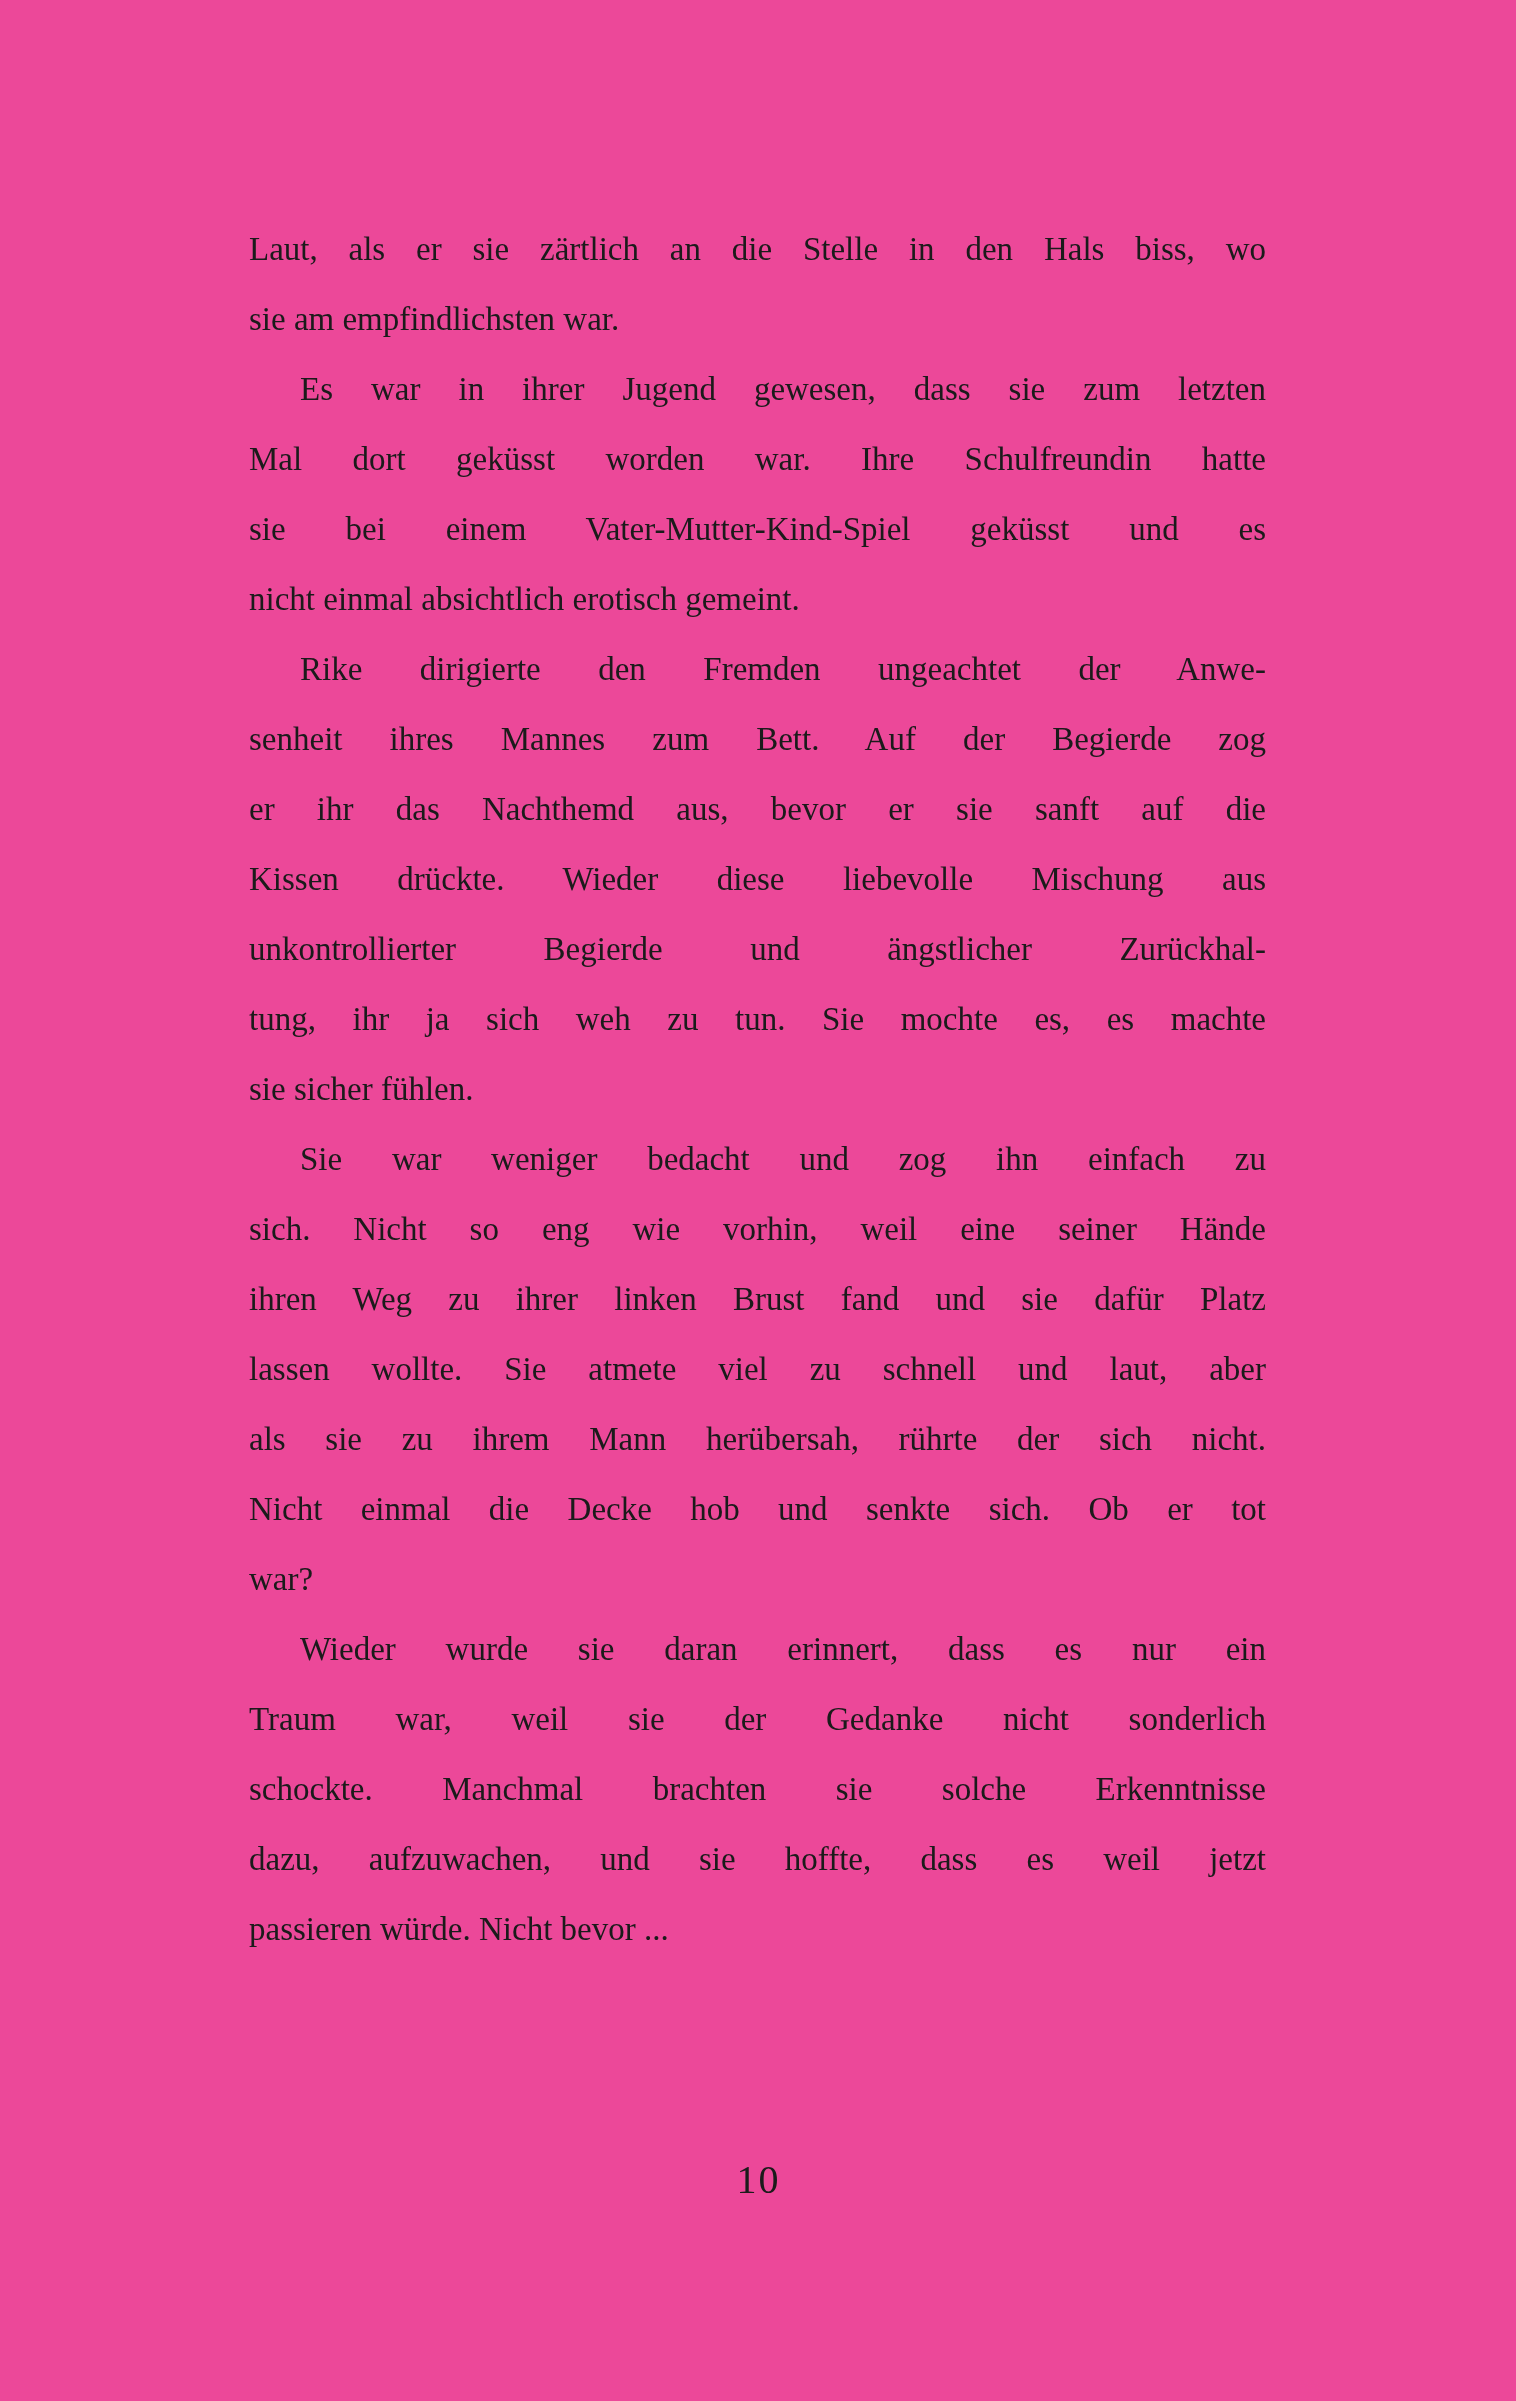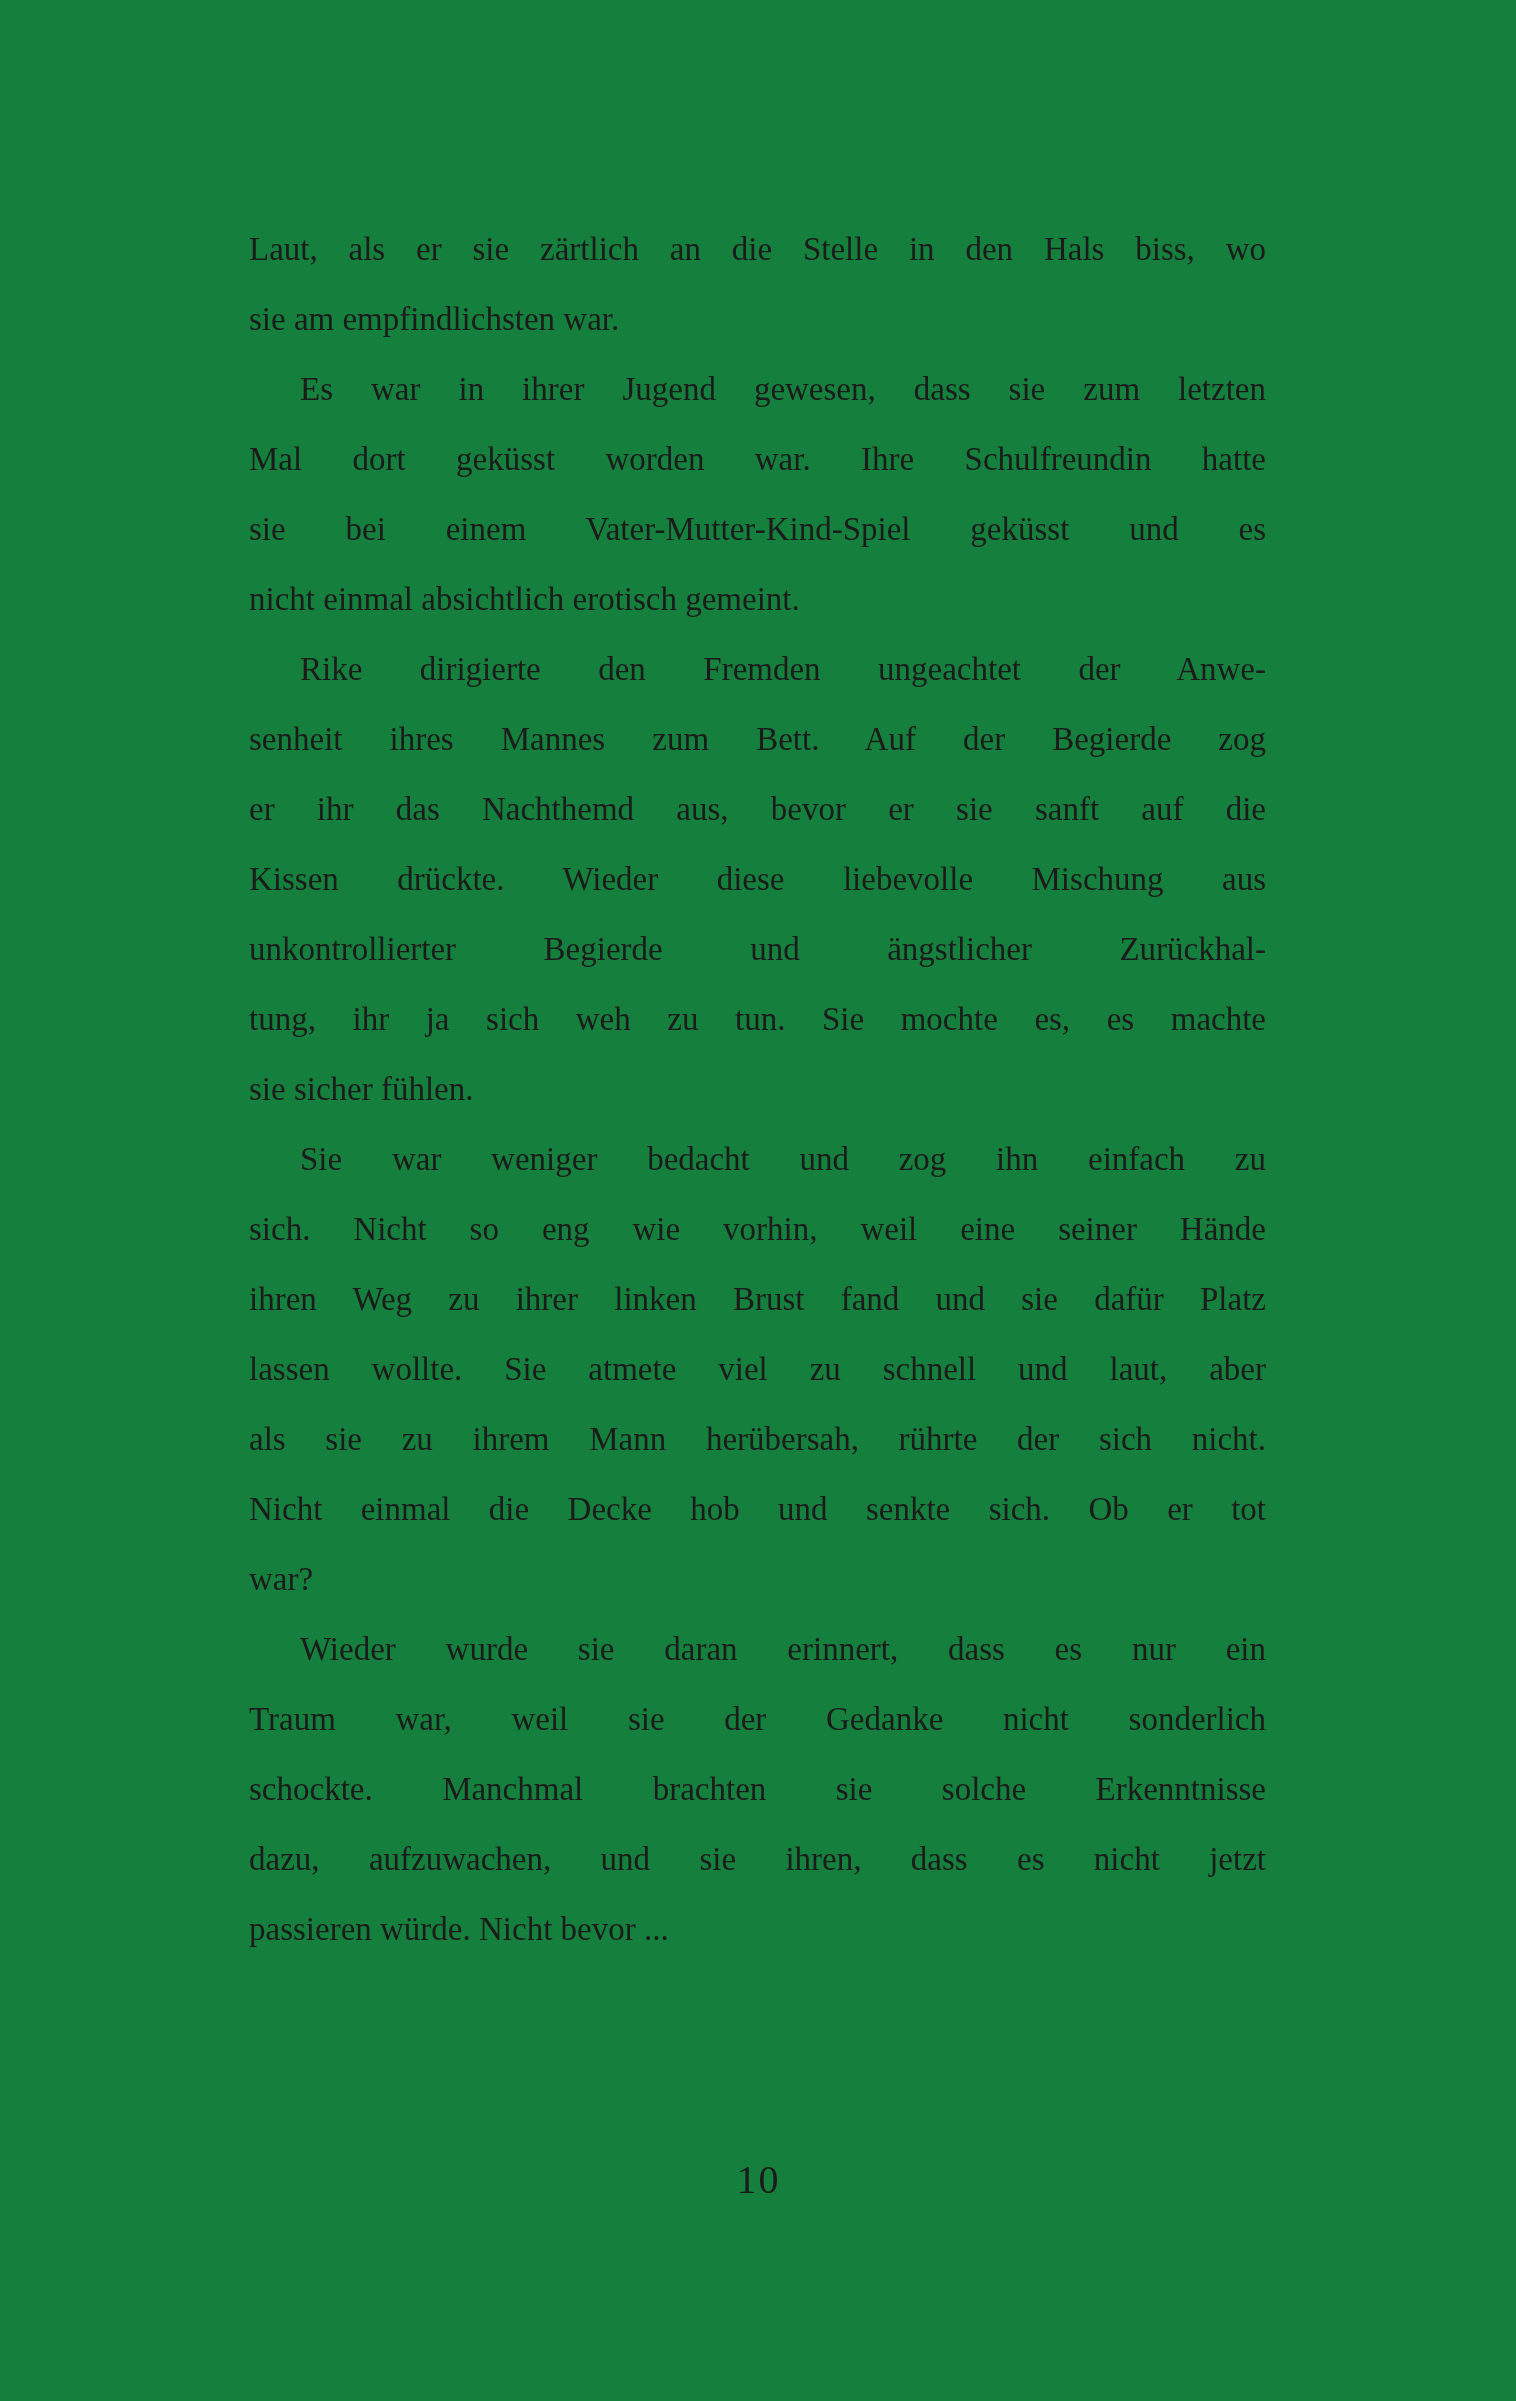--- a/index.html
+++ b/index.html
@@ -4,21 +4,21 @@
 <style>
   html, body {
     margin: 0;
     padding: 0;
     background: #ffffff;
   }
   .book-page {
     position: relative;
     width: 1517px;
     height: 2401px;
-    background: #15803d;
+    background: #ec4899;
     font-family: "Liberation Serif", "DejaVu Serif", serif;
     color: #1b1b1b;
     overflow: hidden;
   }
   .text-block {
     position: absolute;
     left: 249px;
     top: 214px;
     width: 1017px;
     font-size: 33px;
@@ -68,18 +68,18 @@
       <div class="line indent">Sie war weniger bedacht und zog ihn einfach zu</div>
       <div class="line">sich. Nicht so eng wie vorhin, weil eine seiner Hände</div>
       <div class="line">ihren Weg zu ihrer linken Brust fand und sie dafür Platz</div>
       <div class="line">lassen wollte. Sie atmete viel zu schnell und laut, aber</div>
       <div class="line">als sie zu ihrem Mann herübersah, rührte der sich nicht.</div>
       <div class="line">Nicht einmal die Decke hob und senkte sich. Ob er tot</div>
       <div class="line last">war?</div>
       <div class="line indent">Wieder wurde sie daran erinnert, dass es nur ein</div>
       <div class="line">Traum war, weil sie der Gedanke nicht sonderlich</div>
       <div class="line">schockte. Manchmal brachten sie solche Erkenntnisse</div>
-      <div class="line">dazu, aufzuwachen, und sie ihren, dass es nicht jetzt</div>
+      <div class="line">dazu, aufzuwachen, und sie hoffte, dass es weil jetzt</div>
       <div class="line last">passieren würde. Nicht bevor ...</div>
     </div>
   <div class="page-number">10</div>
 </div>
 
 
 </body></html>

